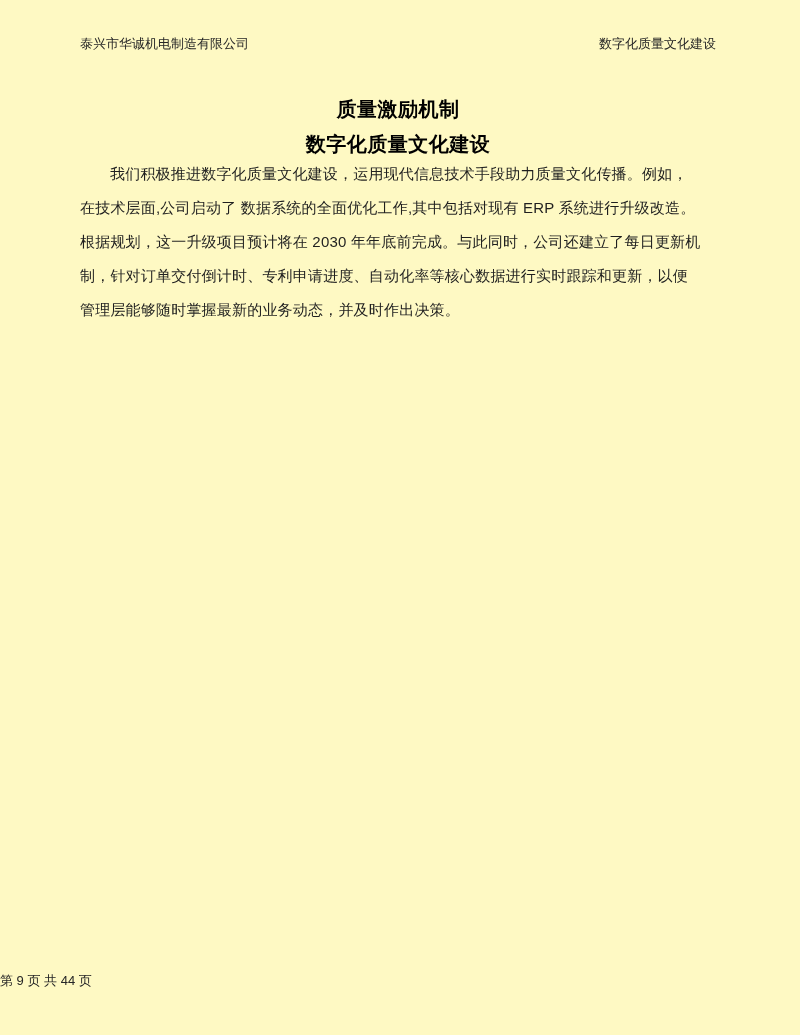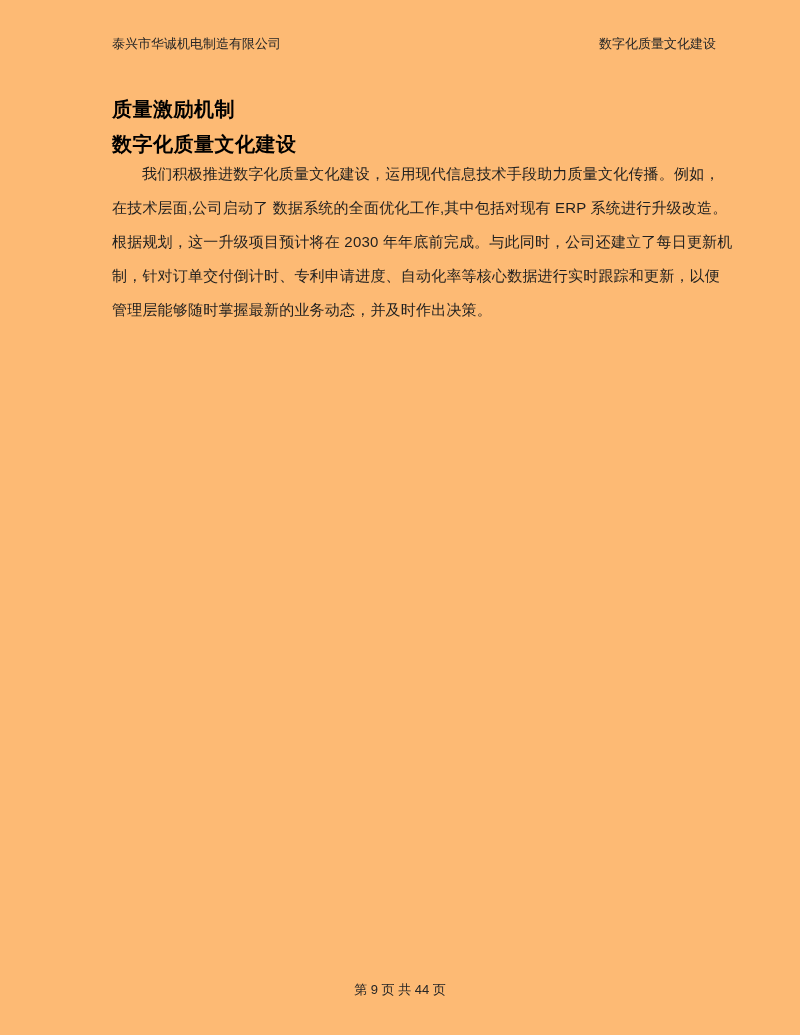--- a/index.html
+++ b/index.html
@@ -8,56 +8,57 @@
     width: 800px;
     height: 1035px;
     overflow: hidden;
     font-family: "Liberation Sans", "DejaVu Sans", sans-serif;
     color: #212121;
   }
   .page {
     position: relative;
     width: 800px;
     height: 1035px;
-    background: #fdba74;
-    padding: 36px 84px 0 112px;
+    background: #fef9c3;
+    padding: 36px 84px 0 80px;
   }
   .hdr {
     display: flex;
     justify-content: space-between;
     align-items: baseline;
     font-size: 13px;
     line-height: 16px;
     color: #262626;
   }
   .content { margin-top: 0; }
   h2.sec {
     font-size: 20px;
     line-height: 26px;
     font-weight: 700;
     color: #000000;
     letter-spacing: 0.5px;
     margin: 9px 0 0 0;
+    text-align: center;
   }
   h2.sec.first { margin-top: 44px; }
   .para { margin: 0; }
   .line {
     font-size: 15px;
     line-height: 34px;
     white-space: nowrap;
     color: #1f1f1f;
     letter-spacing: 0.2px;
   }
   .line.indent { text-indent: 2em; }
   .ftr {
     position: absolute;
     left: 0;
-    bottom: 35px;
+    bottom: 44px;
     width: 100%;
-    text-align: center;
+    text-align: left;
     font-size: 13px;
     line-height: 20px;
     color: #262626;
   }
 </style>
 </head>
 <body>
 
 <div class="page">
 

